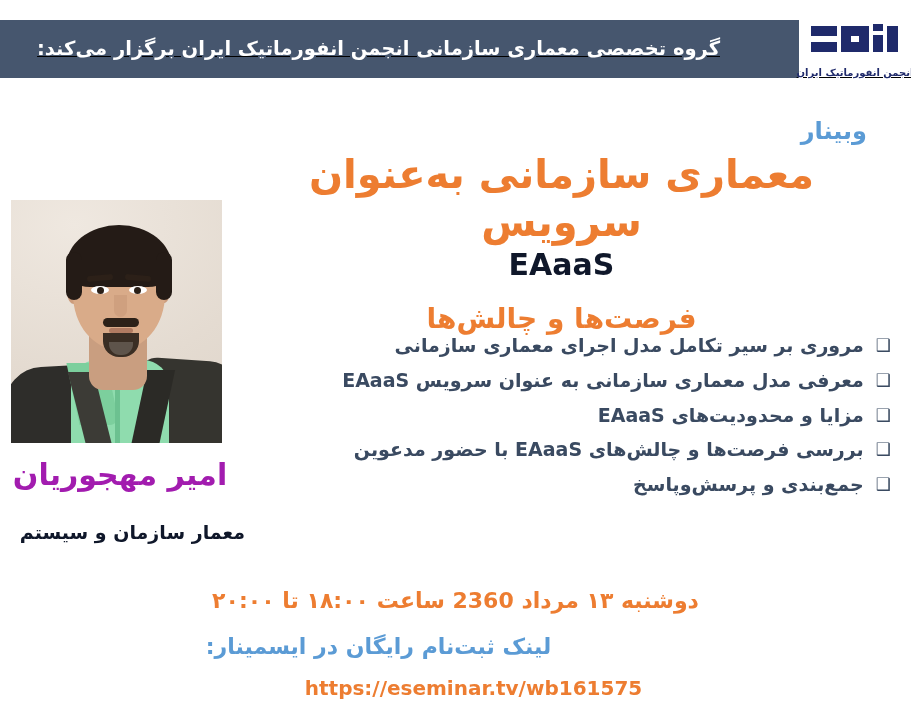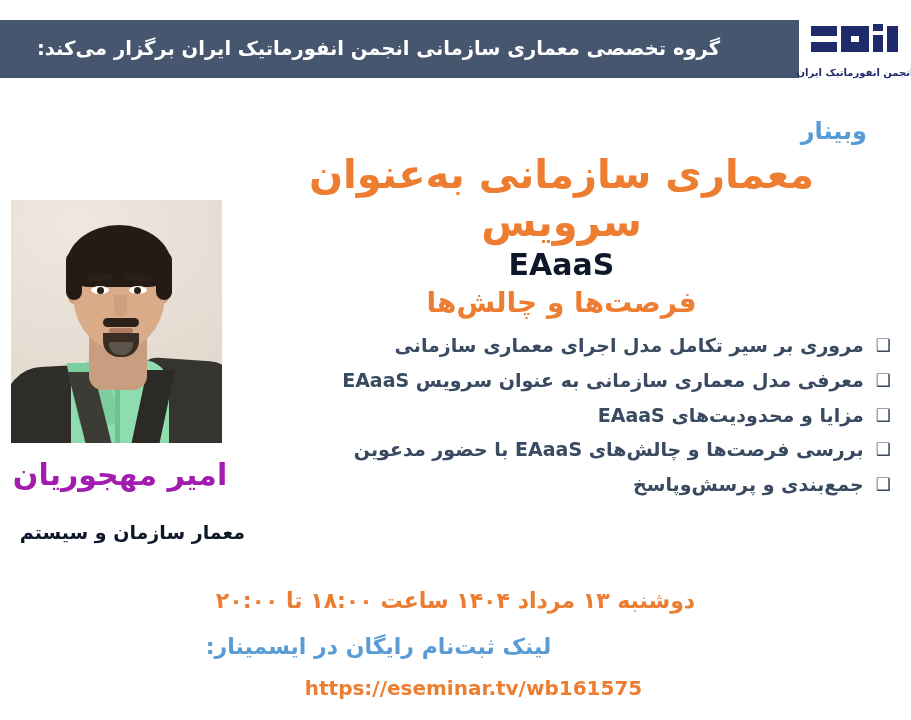--- a/index.html
+++ b/index.html
@@ -20,20 +20,21 @@
     position: absolute;
     left: 0;
     top: 20px;
     width: 911px;
     height: 58px;
     background: #46566e;
     display: flex;
     flex-direction: row-reverse;
     align-items: center;
     box-sizing: border-box;
+    text-decoration: underline;
   }
   .header-title {
     flex: 1;
     text-align: right;
     color: #ffffff;
     font-size: 19.5px;
     font-weight: bold;
     padding-right: 22px;
     padding-left: 14px;
     letter-spacing: 0;
@@ -338,21 +339,21 @@
     font-size: 30px;
     font-weight: bold;
     line-height: 1.2;
     direction: ltr;
   }
   .title-sub {
     color: #ed7d31;
     font-size: 28px;
     font-weight: bold;
     line-height: 1.25;
-    margin-top: 2px;
+    margin-top: 18px;
   }
 
   
   .agenda {
     position: absolute;
     right: 20px;
     top: 334px;
     width: 660px;
     direction: rtl;
     list-style: none;
@@ -497,15 +498,15 @@
   <li>
     <span class="bullet">❑</span>
     <span class="txt">بررسی فرصت‌ها و چالش‌های EAaaS با حضور مدعوین</span>
   </li>
   <li>
     <span class="bullet">❑</span>
     <span class="txt">جمع‌بندی و پرسش‌وپاسخ</span>
   </li>
 </ul>
 
-<div class="event-date">دوشنبه ۱۳ مرداد ۱۴۰۴  ساعت ۱۸:۰۰ تا ۲۰:۰۰</div>
+<div class="event-date">دوشنبه ۱۳ مرداد 2360  ساعت ۱۸:۰۰ تا ۲۰:۰۰</div>
 <div class="register-label">لینک ثبت‌نام رایگان در ایسمینار:</div>
 <a class="register-url" href="#">https://eseminar.tv/wb161575</a>
 
 </body></html>

